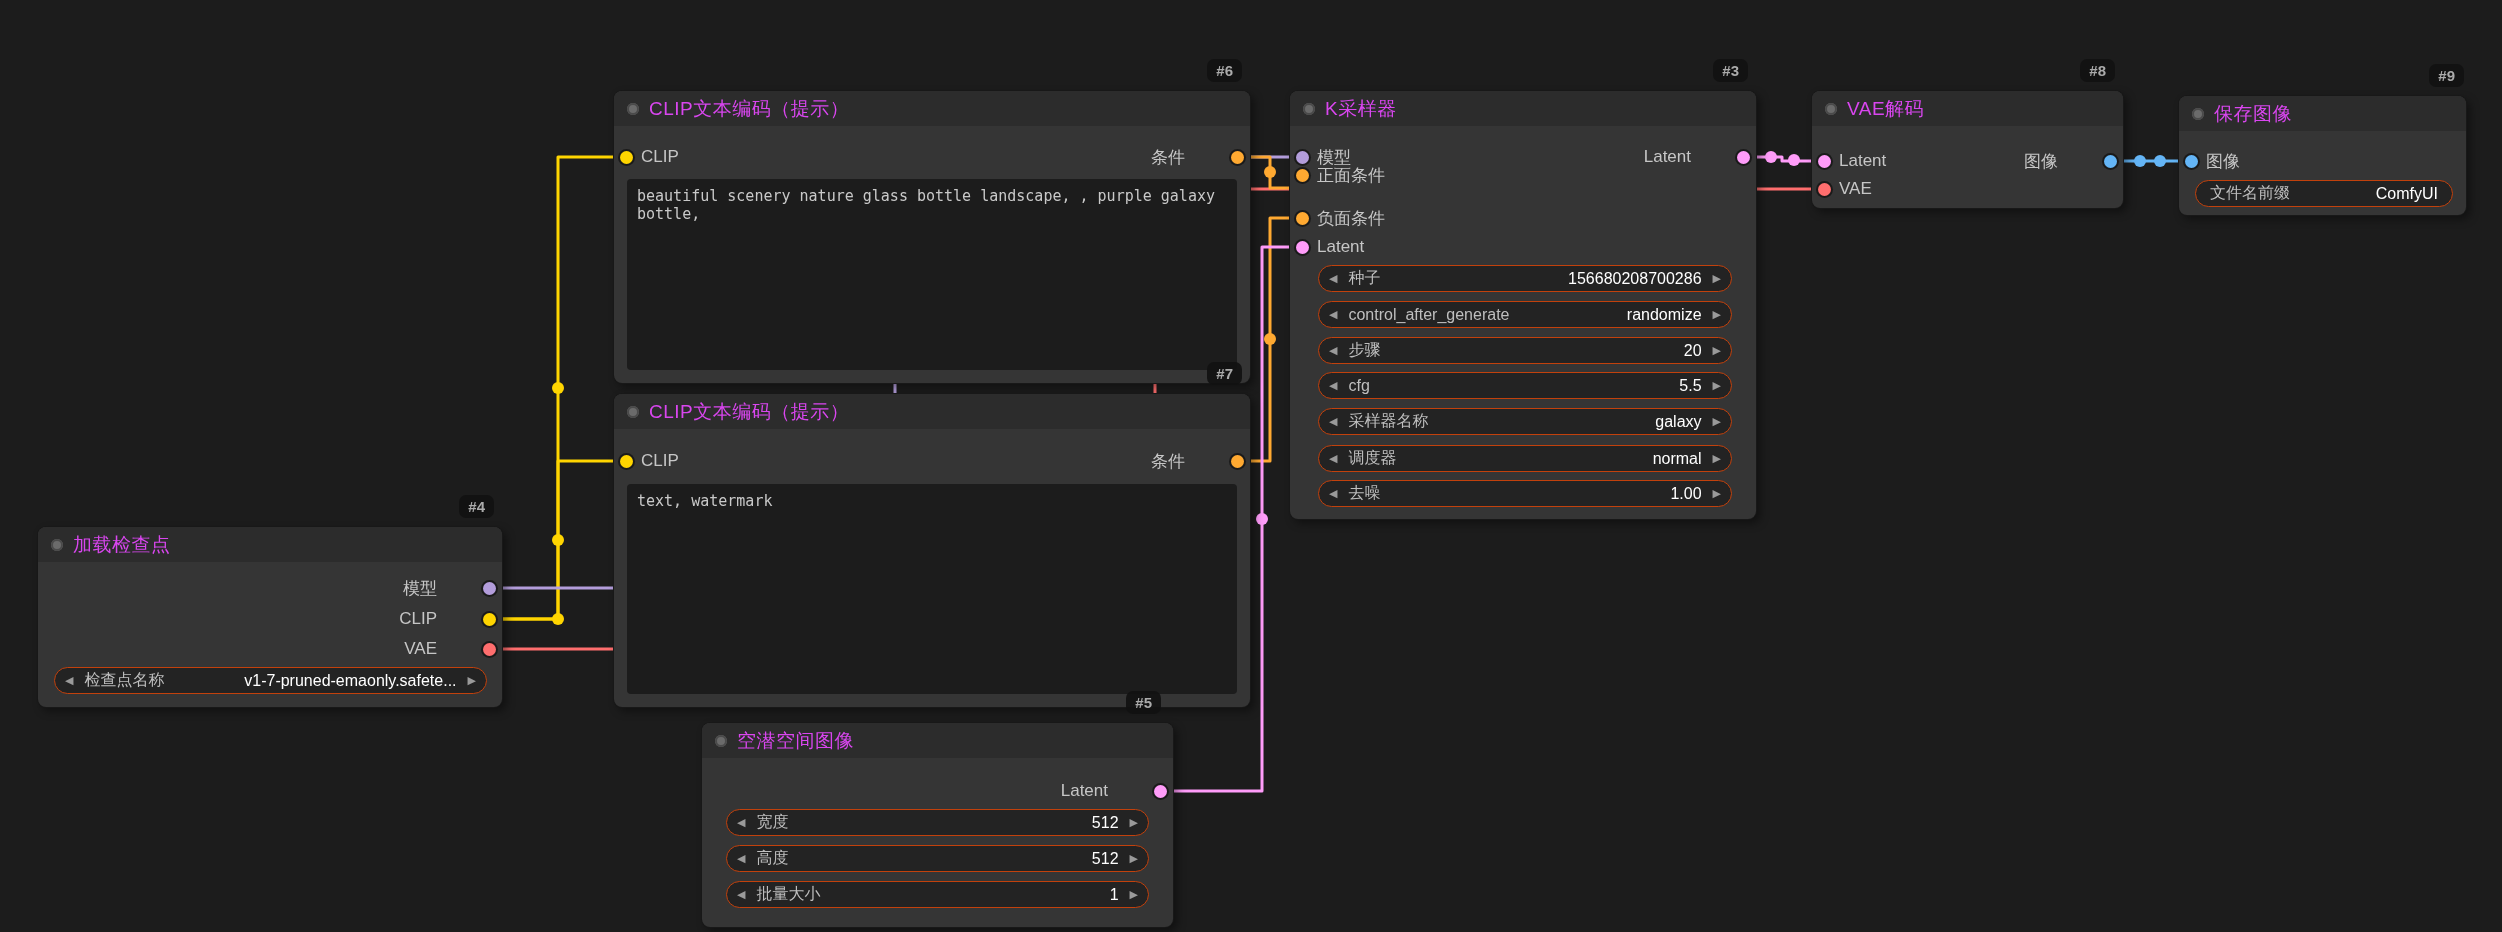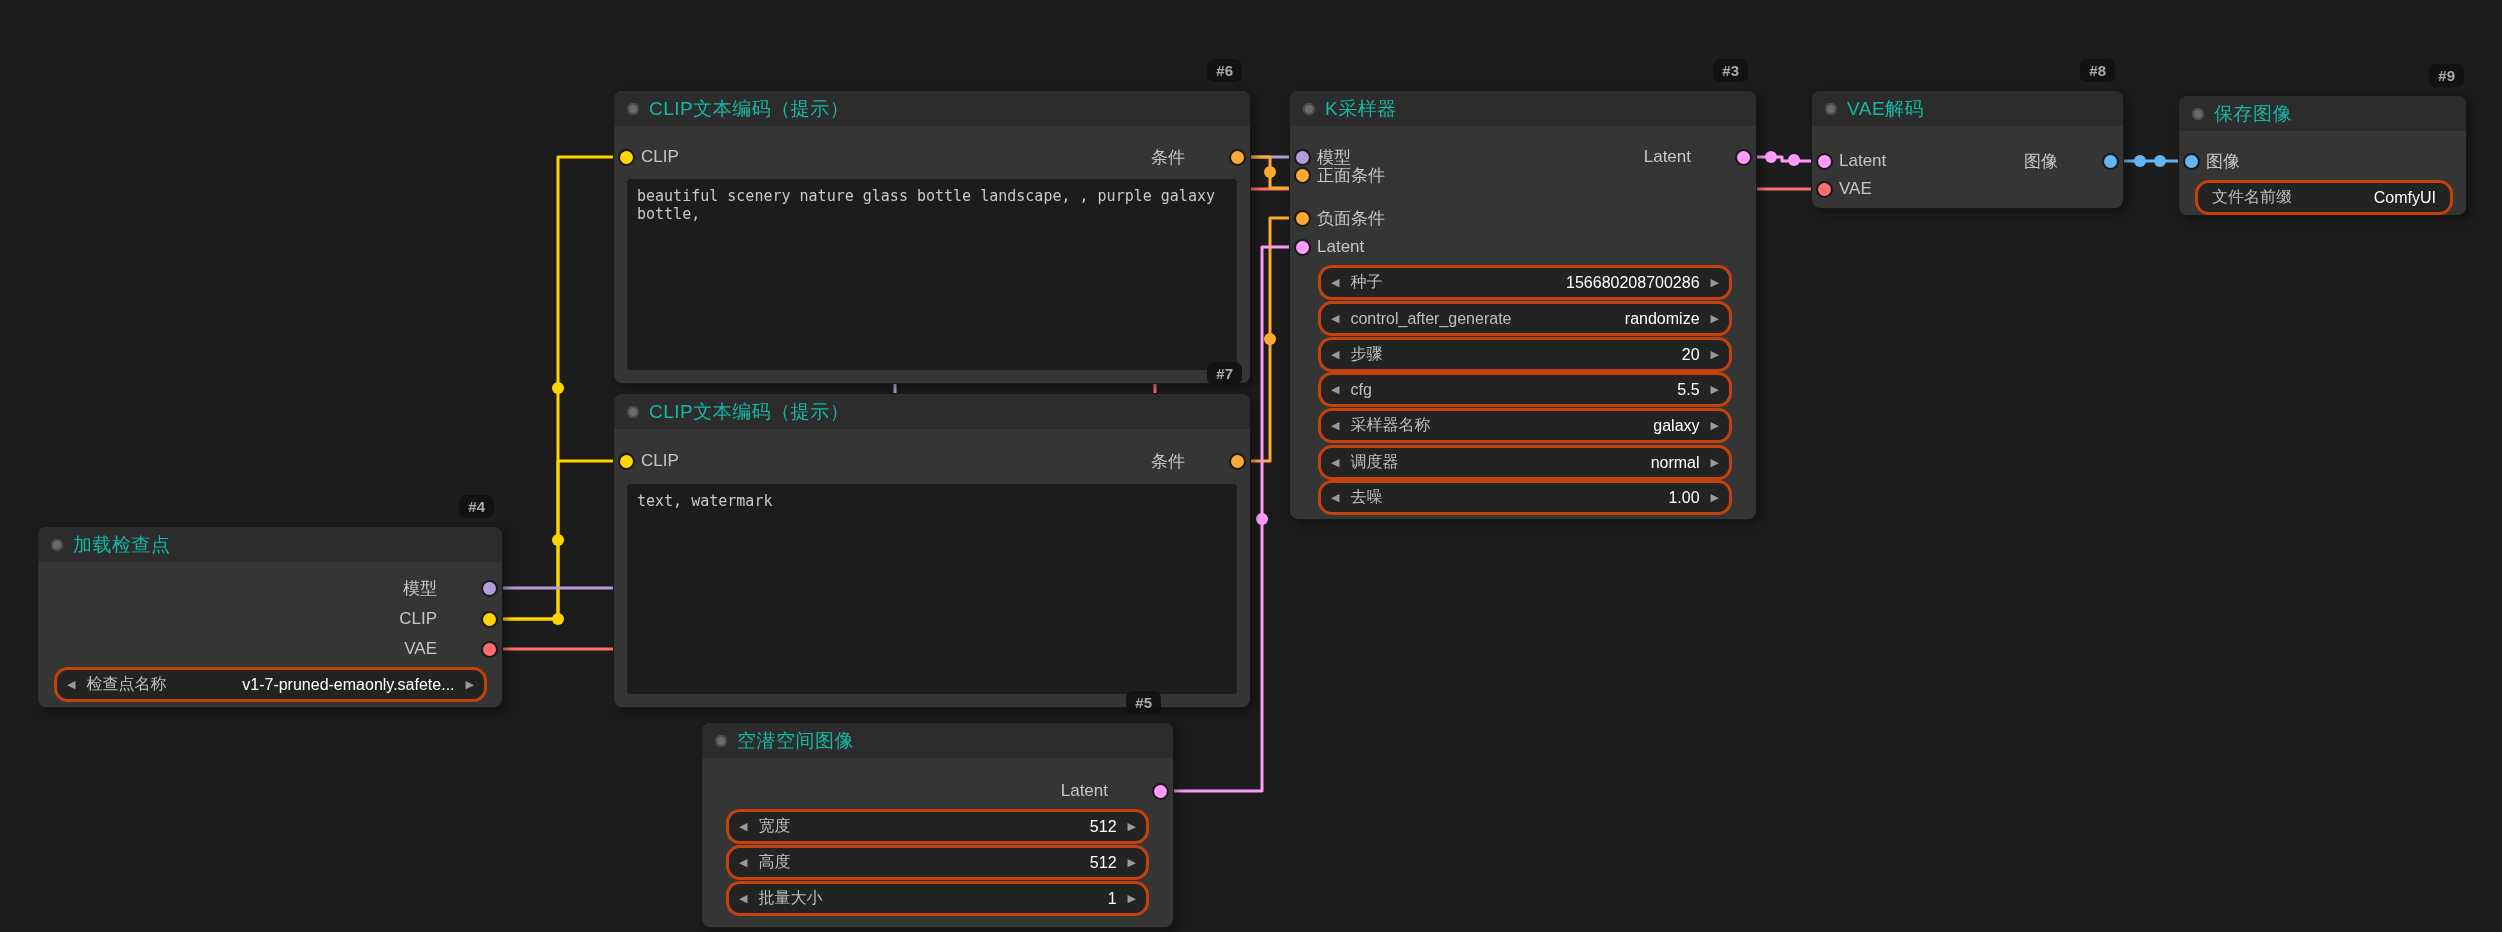--- a/index.html
+++ b/index.html
@@ -5,31 +5,31 @@
   html,body{margin:0;padding:0;background:#161616;}
   .canvas{position:relative;width:2502px;height:932px;background:#1c1c1c;overflow:hidden;
           font-family:"Liberation Sans","DejaVu Sans",sans-serif;}
   .wires{position:absolute;left:0;top:0;z-index:1;}
   .node{position:absolute;z-index:2;background:#353535;border-radius:8px;
         box-shadow:0 0 0 1px #181818,4px 4px 10px rgba(0,0,0,.45);}
   .node-title{height:35px;display:flex;align-items:center;gap:10px;padding:0 13px;
               background:#2c2c2c;border-radius:8px 8px 0 0;}
   .collapse-dot{width:12px;height:12px;border-radius:50%;background:#6b6b6b;flex:none;
                 box-shadow:inset 0 0 0 2px #4a4a4a;}
-  .node-title-text{font-size:19px;color:#14b8a6;letter-spacing:.5px;white-space:nowrap;}
+  .node-title-text{font-size:19px;color:#d946ef;letter-spacing:.5px;white-space:nowrap;}
   .node-badge{position:absolute;top:-32px;right:8px;background:rgba(17,17,17,.92);color:#ababab;
               font-size:15px;font-weight:bold;padding:4px 9px;border-radius:7px;line-height:1;}
   .slot{position:absolute;display:flex;align-items:center;gap:8px;height:24px;}
   .slot.in{left:6px;}
   .slot.out{right:6px;gap:46px;}
   .slot-label{font-size:17px;color:#c6c6c6;white-space:nowrap;}
   .slot-dot{width:13px;height:13px;border-radius:50%;flex:none;
             box-shadow:0 0 0 2px rgba(0,0,0,.5);}
-  .widget{position:absolute;height:35px;display:flex;align-items:center;background:#232323;
-          border:3px solid #c2410c;border-radius:14px;padding:0 10px;box-sizing:border-box;justify-content:space-between;}
+  .widget{position:absolute;height:27px;display:flex;align-items:center;background:#232323;
+          border:1px solid #c2410c;border-radius:14px;padding:0 10px;box-sizing:border-box;justify-content:space-between;}
   .warrow{color:#9a9a9a;font-size:11px;line-height:1;}
   .wlabel{margin-left:11px;color:#bfbfbf;font-size:16px;white-space:nowrap;}
   .wvalue{margin-left:auto;margin-right:11px;color:#ffffff;font-size:16px;white-space:nowrap;
           overflow:hidden;text-overflow:ellipsis;}
   .prompt-area{position:absolute;background:#1c1c1c;border:none;border-radius:4px;color:#c9c9c9;
                font-family:"DejaVu Sans Mono","Liberation Mono",monospace;font-size:15px;
                padding:8px 10px;resize:none;box-sizing:border-box;outline:none;}
 </style>
 </head>
 <body>

